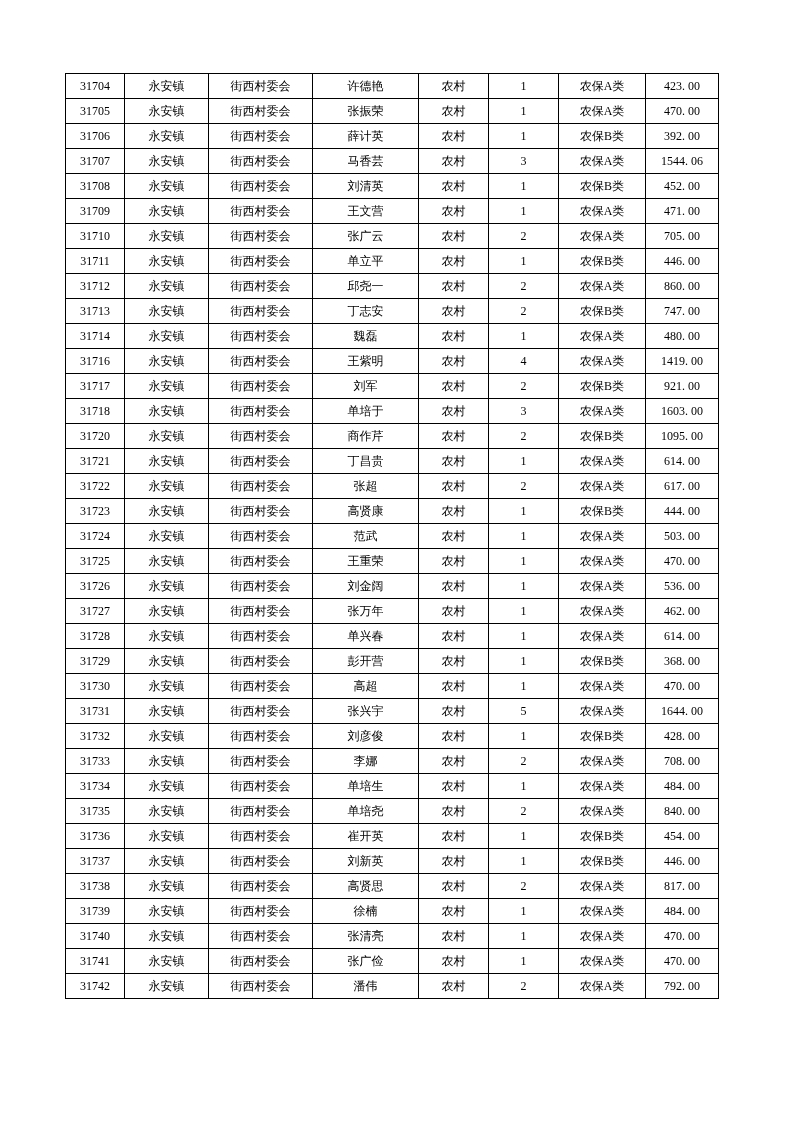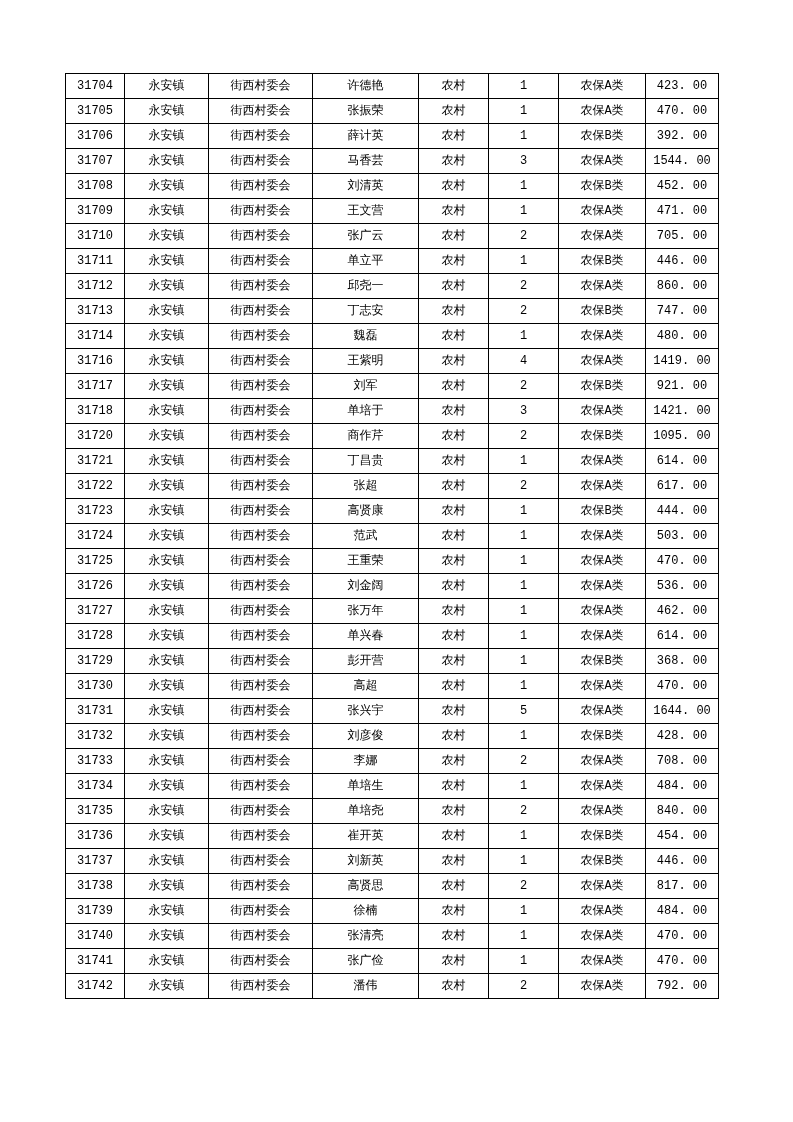--- a/index.html
+++ b/index.html
@@ -15,21 +15,20 @@
     position: relative;
     overflow: hidden;
   }
   .page {
     position: absolute;
     left: 0;
     top: 0;
     width: 793px;
     height: 1122px;
     background: #ffffff;
-    font-family: Liberation Mono, monospace;
   }
   table.records {
     position: absolute;
     left: 65px;
     top: 73px;
     border-collapse: collapse;
     table-layout: fixed;
   }
   table.records td {
     border: 1px solid #000000;
@@ -88,21 +87,21 @@
           <td class="col-7">392. 00</td>
         </tr>
         <tr>
           <td class="col-0">31707</td>
           <td class="col-1">永安镇</td>
           <td class="col-2">街西村委会</td>
           <td class="col-3">马香芸</td>
           <td class="col-4">农村</td>
           <td class="col-5">3</td>
           <td class="col-6">农保A类</td>
-          <td class="col-7">1544. 00</td>
+          <td class="col-7">1544. 06</td>
         </tr>
         <tr>
           <td class="col-0">31708</td>
           <td class="col-1">永安镇</td>
           <td class="col-2">街西村委会</td>
           <td class="col-3">刘清英</td>
           <td class="col-4">农村</td>
           <td class="col-5">1</td>
           <td class="col-6">农保B类</td>
           <td class="col-7">452. 00</td>
@@ -188,21 +187,21 @@
           <td class="col-7">921. 00</td>
         </tr>
         <tr>
           <td class="col-0">31718</td>
           <td class="col-1">永安镇</td>
           <td class="col-2">街西村委会</td>
           <td class="col-3">单培于</td>
           <td class="col-4">农村</td>
           <td class="col-5">3</td>
           <td class="col-6">农保A类</td>
-          <td class="col-7">1421. 00</td>
+          <td class="col-7">1603. 00</td>
         </tr>
         <tr>
           <td class="col-0">31720</td>
           <td class="col-1">永安镇</td>
           <td class="col-2">街西村委会</td>
           <td class="col-3">商作芹</td>
           <td class="col-4">农村</td>
           <td class="col-5">2</td>
           <td class="col-6">农保B类</td>
           <td class="col-7">1095. 00</td>

